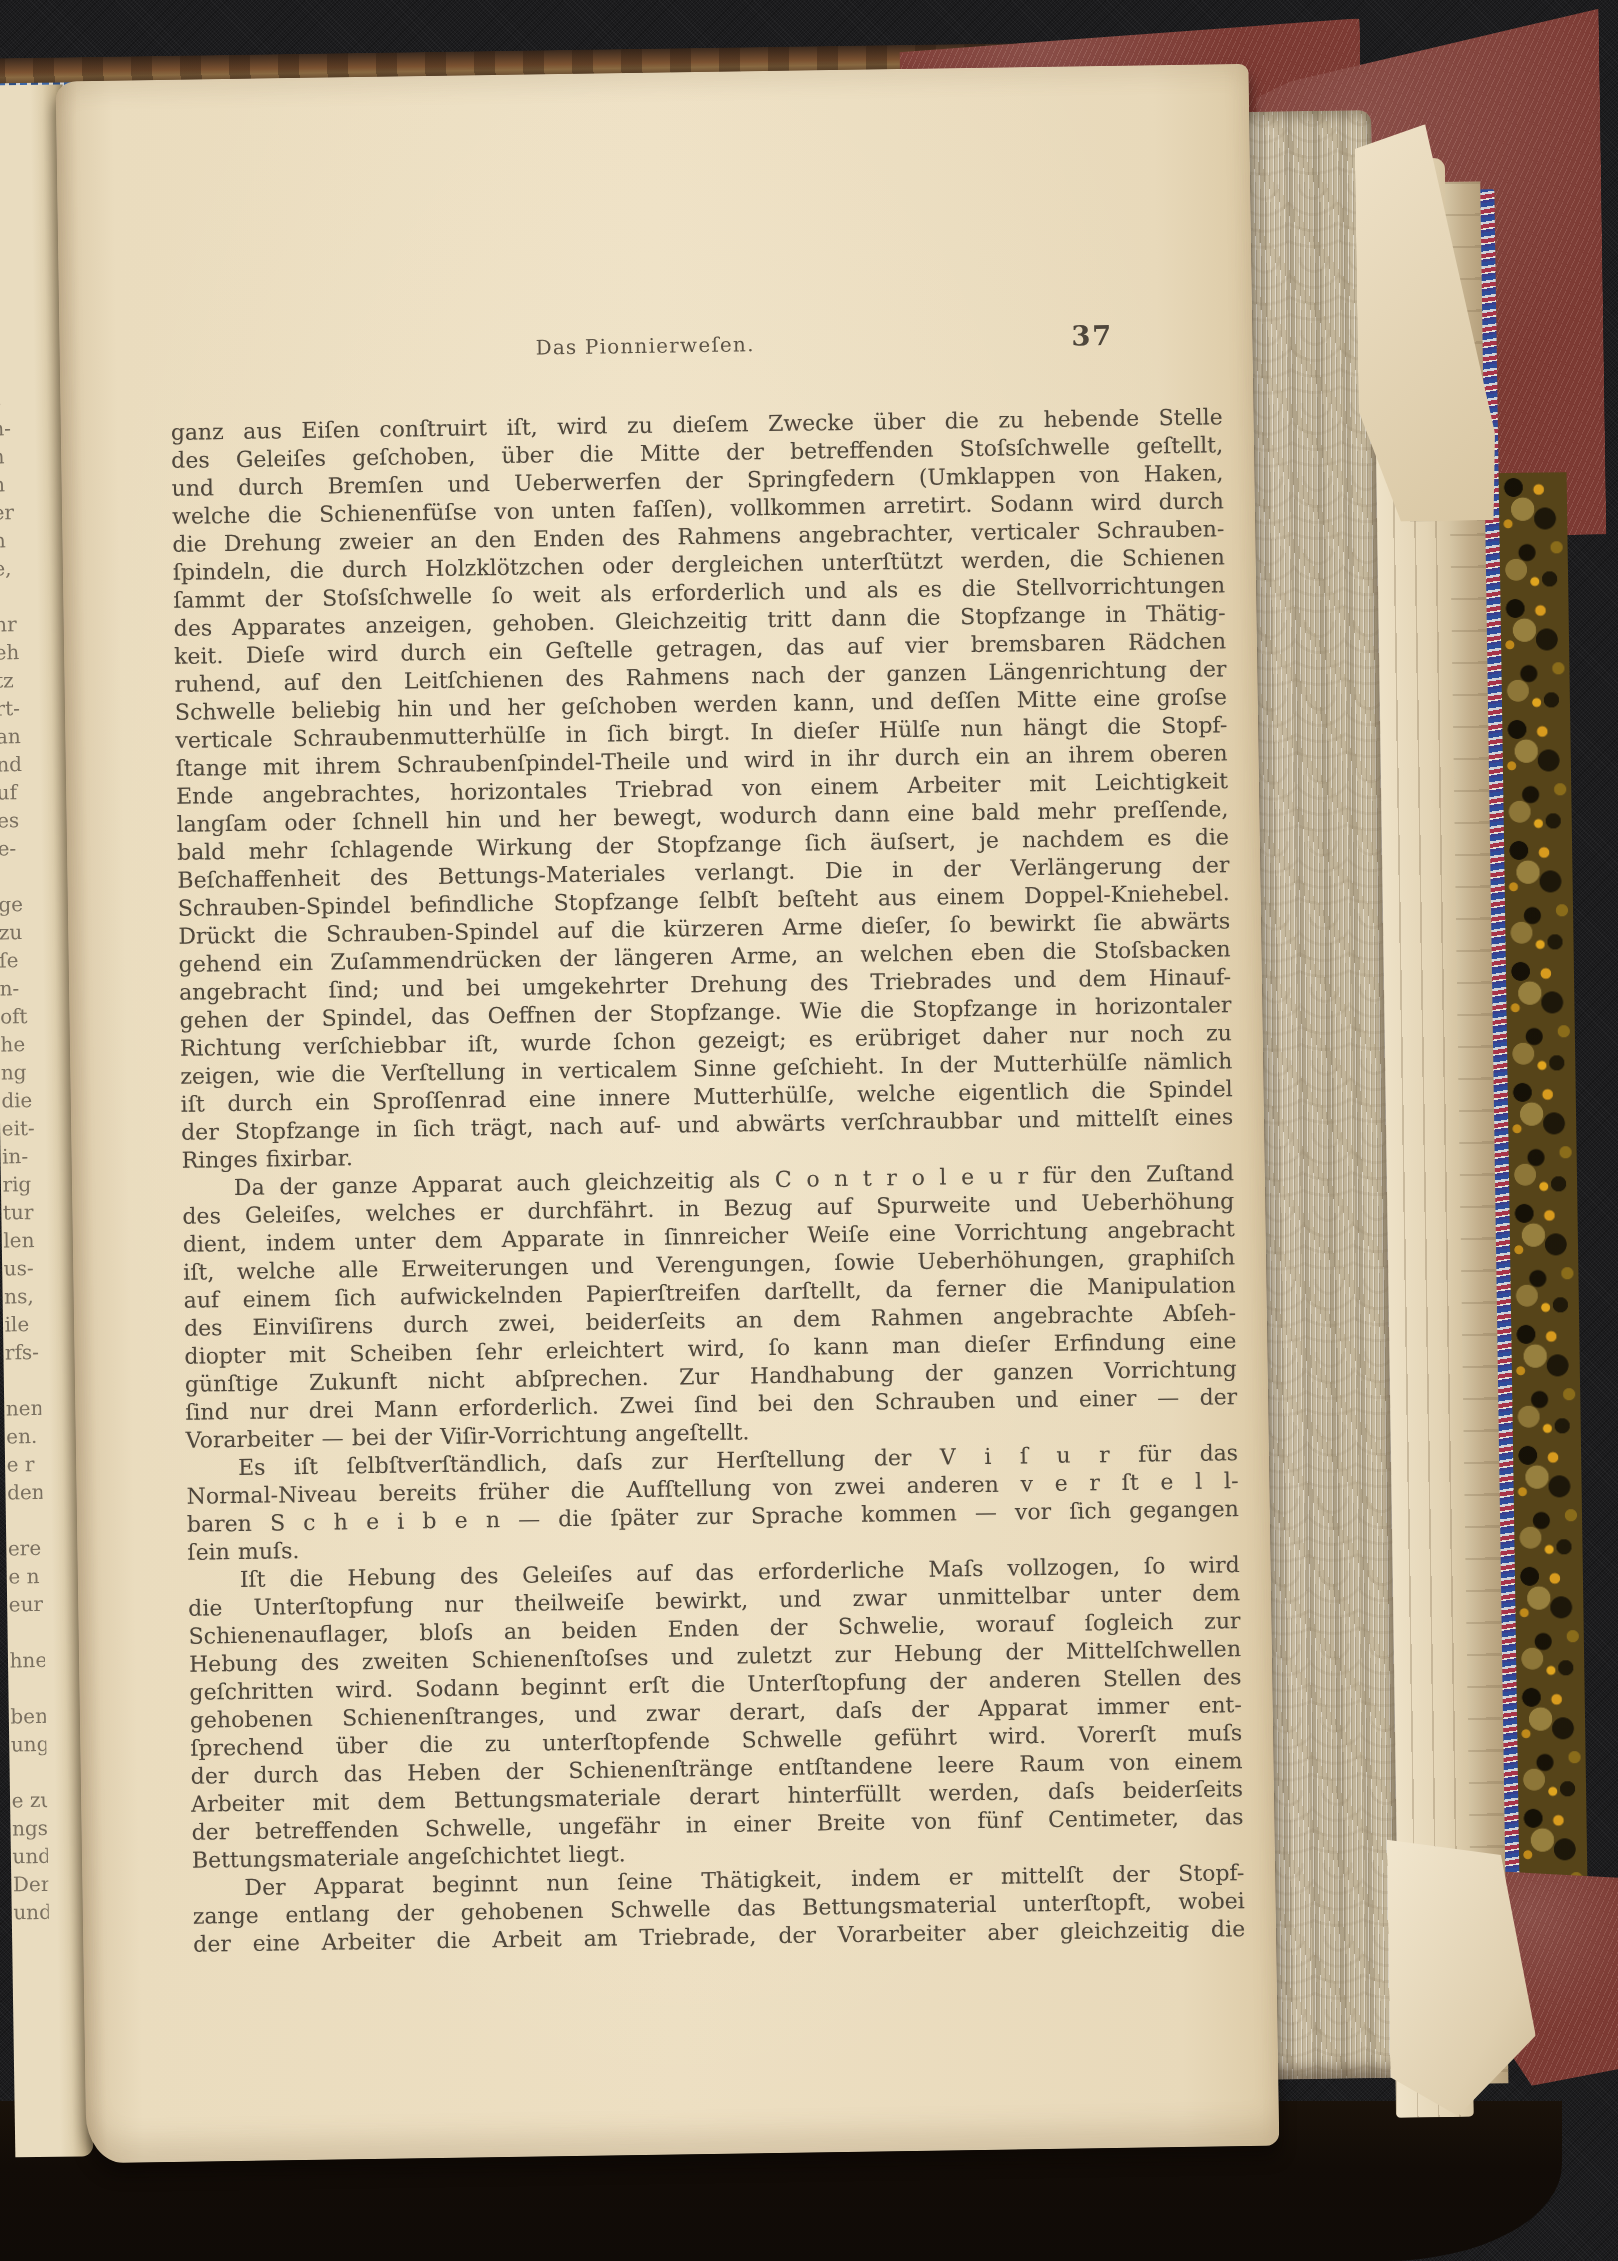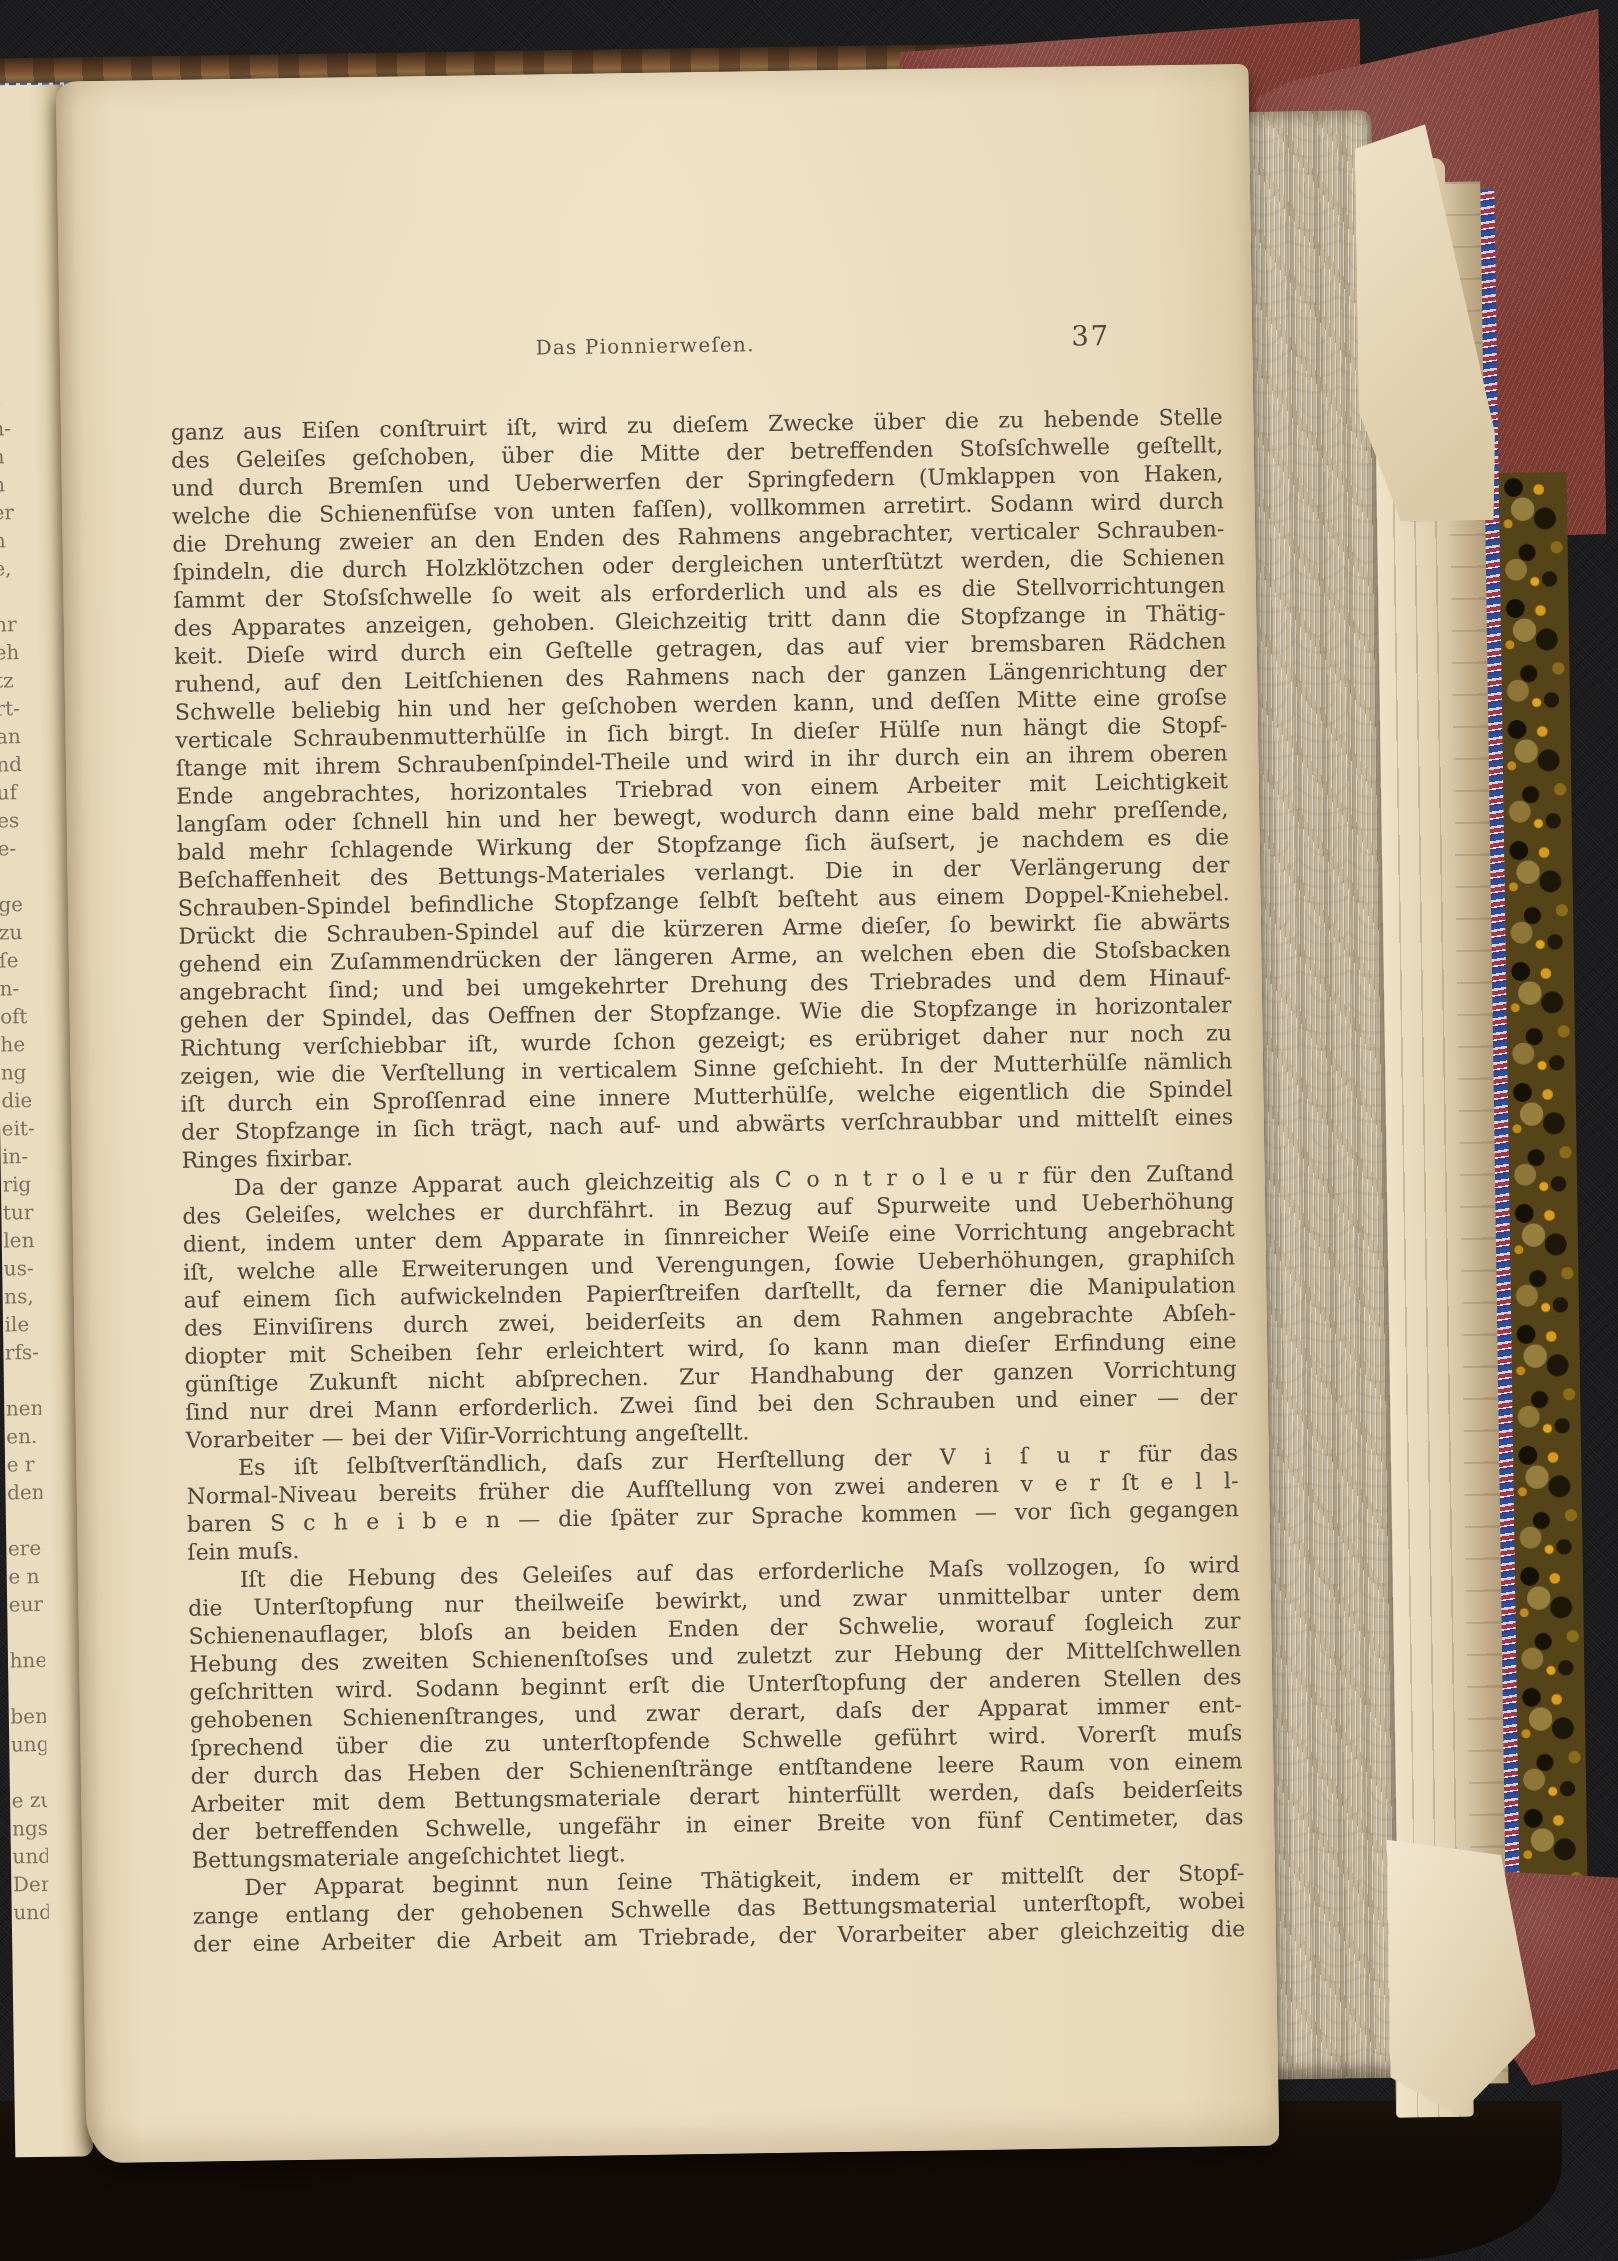--- a/index.html
+++ b/index.html
@@ -140,21 +140,21 @@
       #ead9bc;
     border-radius:21px 9.7px 13px 37px / 18px 9.7px 13px 49px;
     box-shadow:0 11.3px 14.6px rgba(10,6,3,.55), inset 0 -21px 24px rgba(120,95,60,.18), inset 0 13px 18px rgba(130,105,70,.12);
   }
   #text-block{position:absolute;left:110px;top:253px;width:1052px;}
   #header-row{position:relative;height:37px;}
   #running-title{
     position:absolute;left:366px;top:8px;font-size:20px;letter-spacing:1.2px;color:#5c5346;
   }
   #page-number{
-    position:absolute;left:902px;top:0;width:65px;font-size:27.5px;color:#4f473c;letter-spacing:1.6px;
+    position:absolute;left:902px;top:0;width:65px;font-size:27.5px;color:#4f473c;letter-spacing:1.6px;font-weight:bold;
   }
   #body-lines{margin-top:49px;}
   .ln{
     font-size:22px;line-height:28px;height:28px;color:#4f473c;
     text-align:justify;text-align-last:justify;word-spacing:1.2px;
     text-shadow:0 0 0.8px rgba(84,75,63,.25);
   }
   .ln.l{text-align-last:left;}
   .ln.i{text-indent:52px;}
 </style>

